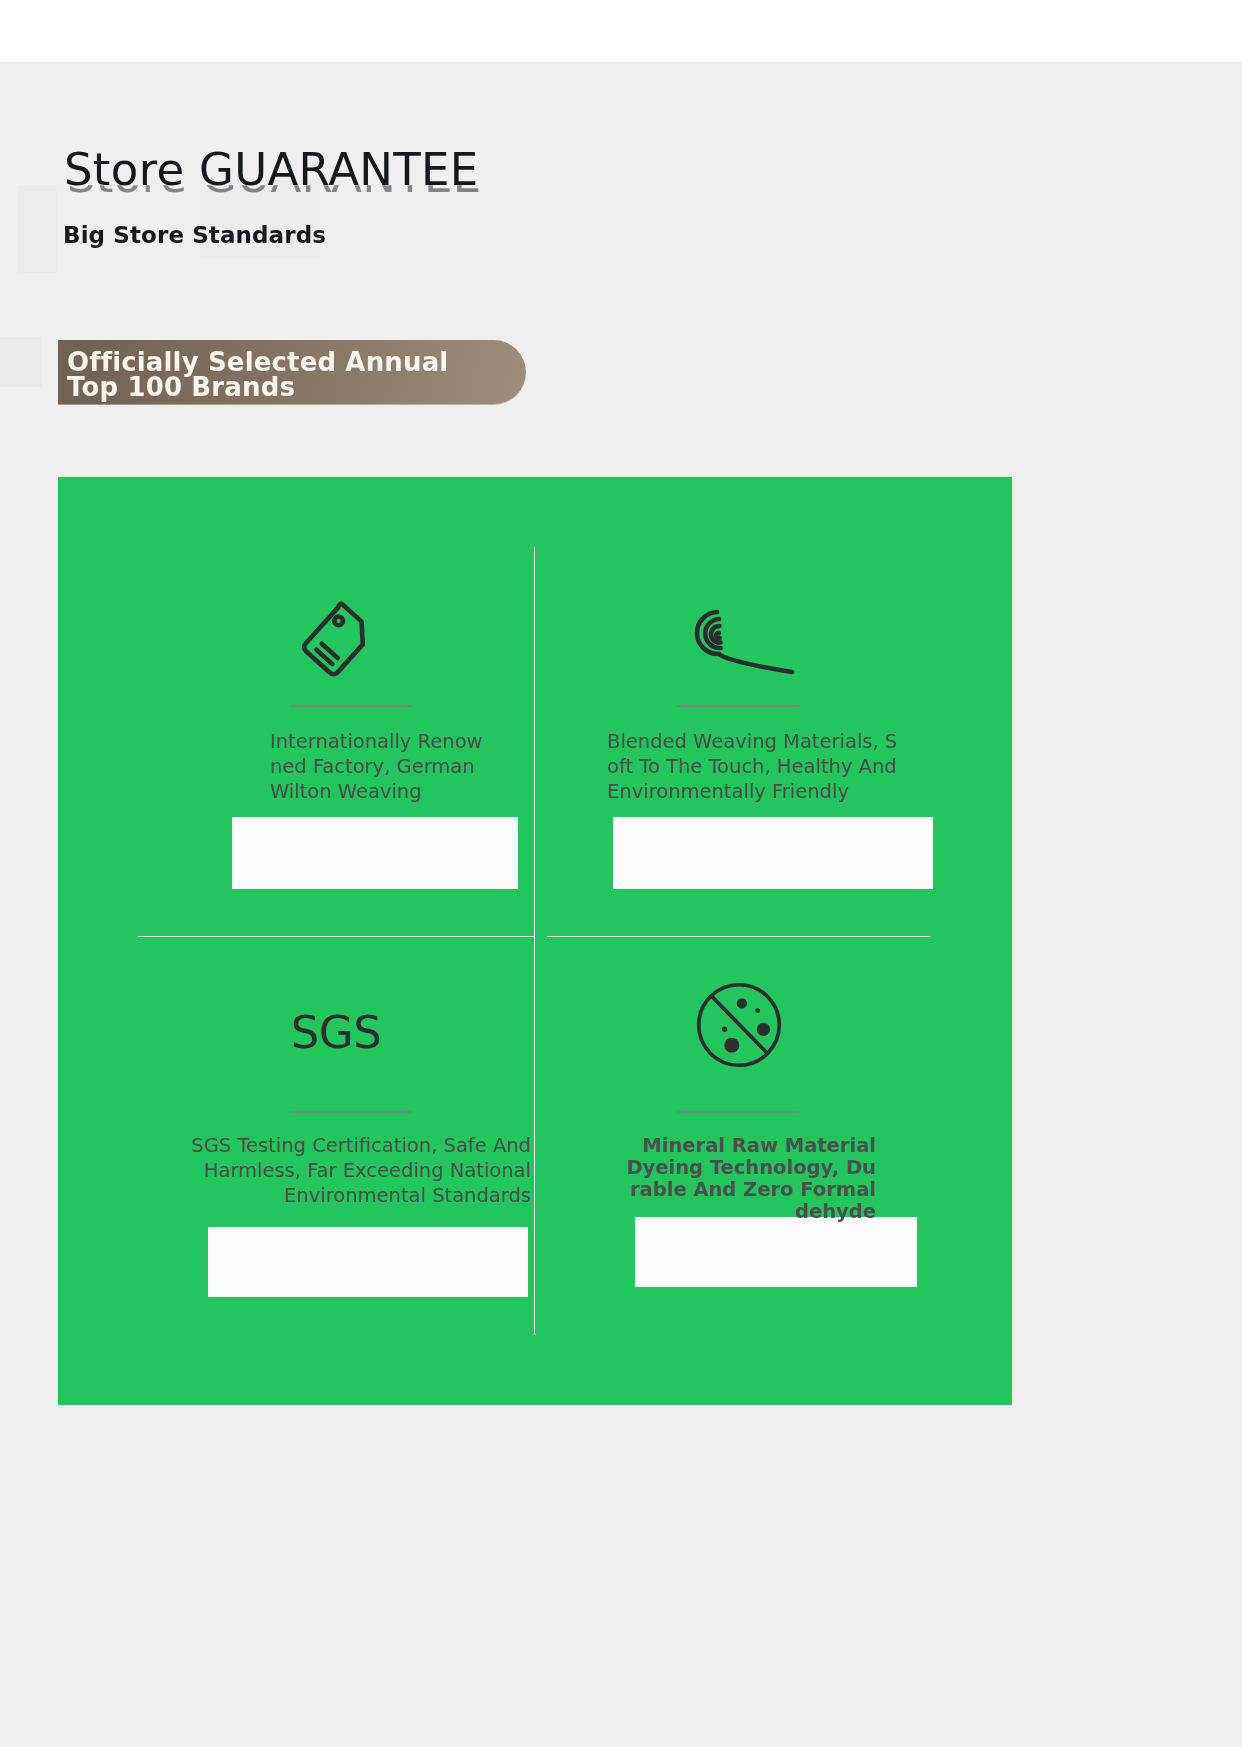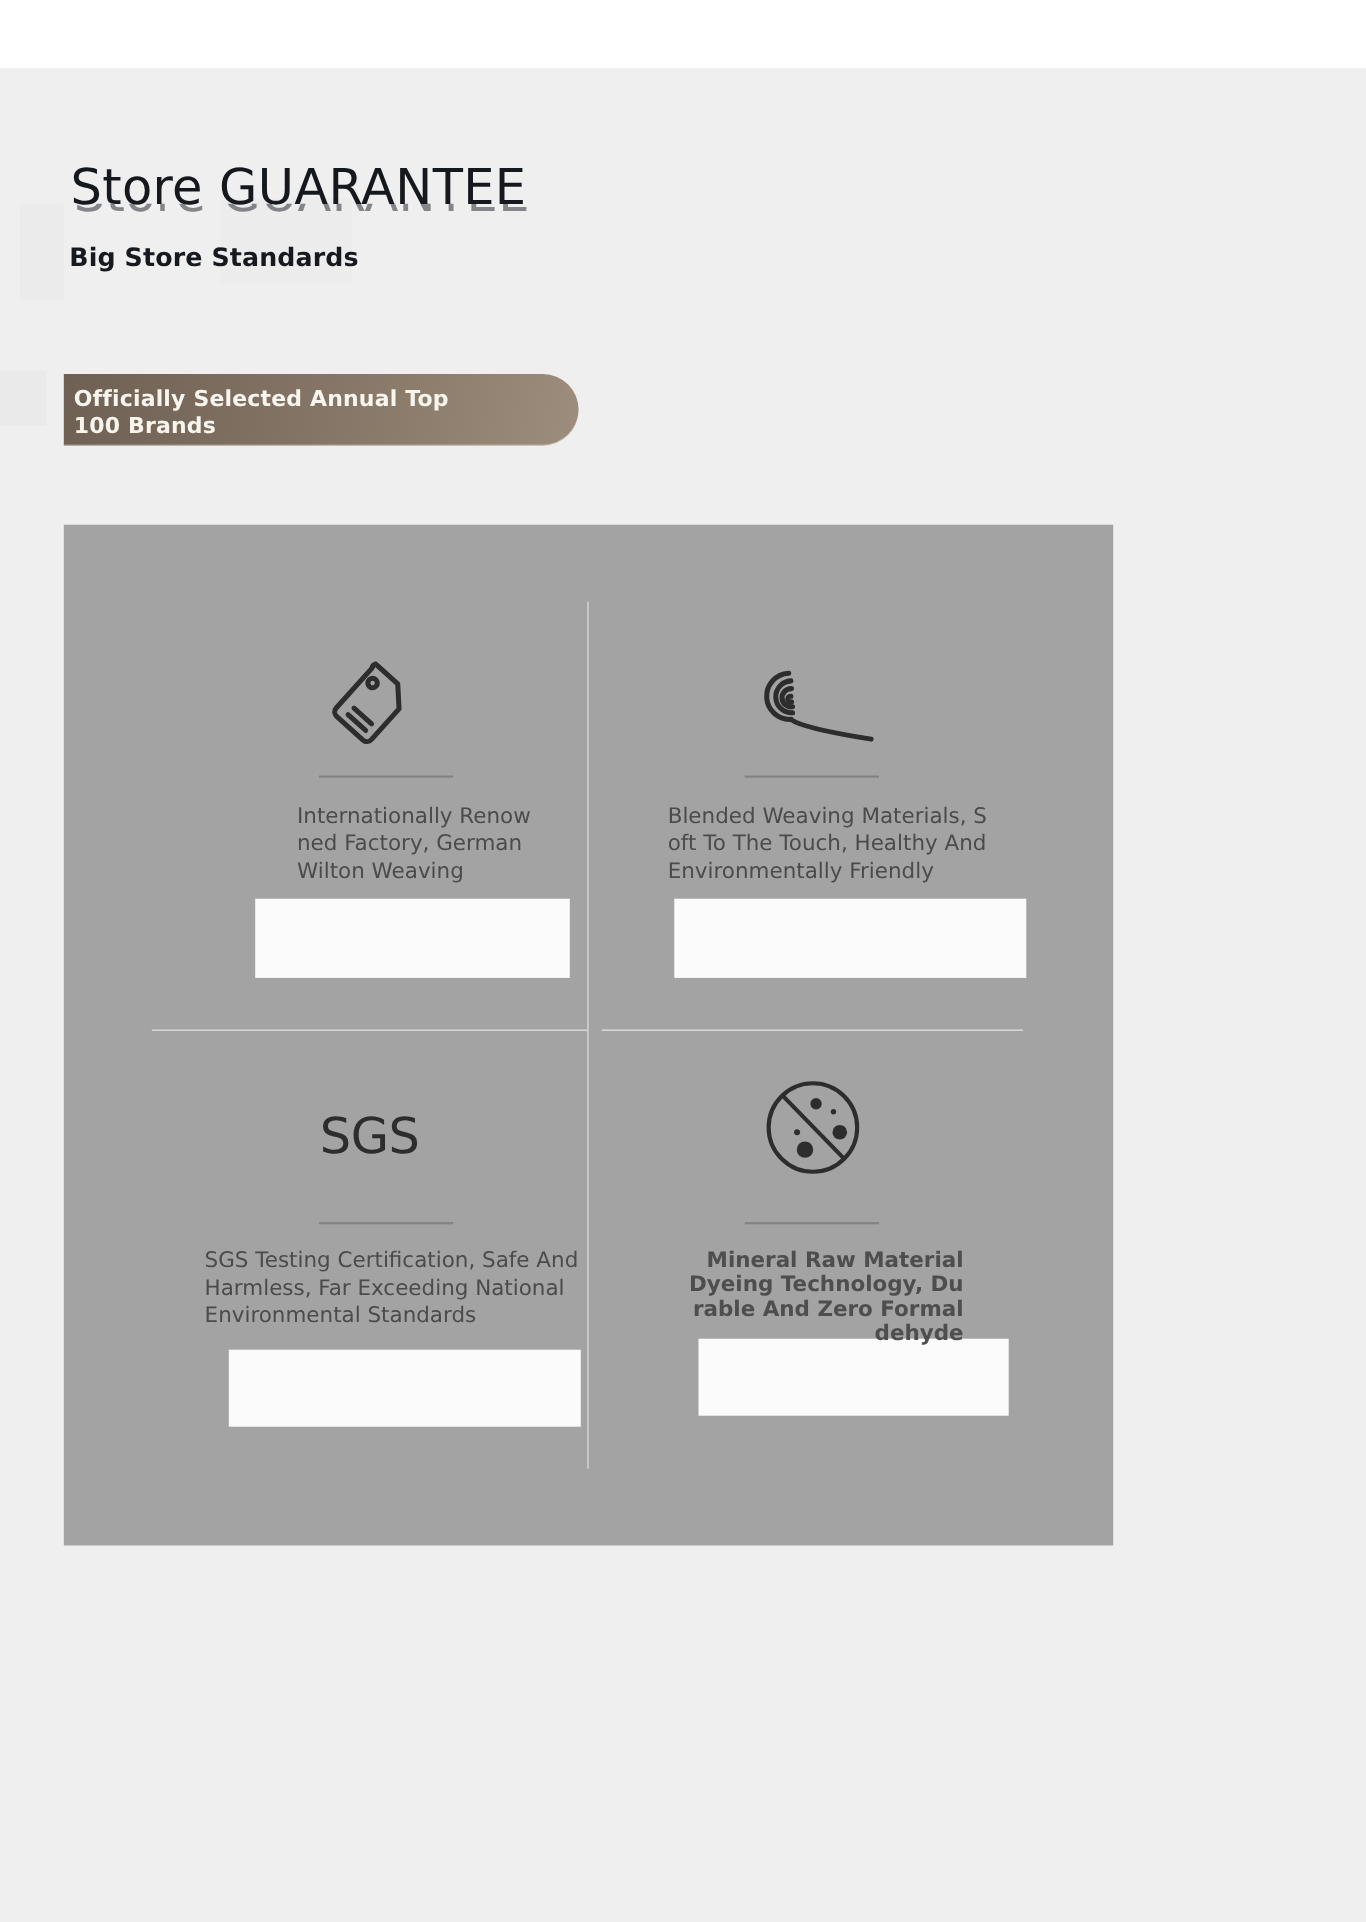--- a/index.html
+++ b/index.html
@@ -46,27 +46,27 @@
     letter-spacing:.1px;white-space:nowrap;
   }
   .badge{
     position:absolute;left:58px;top:278px;width:468px;height:65px;
     background:linear-gradient(100deg,#6e6053 0%,#7c6d5f 32%,#8c7c6c 66%,#9d8d7c 100%);
     border-radius:0 56px 56px 0;
     box-shadow:0 -1px 0 rgba(255,255,255,.35) inset;
   }
   .badge-text{
     position:absolute;left:9px;top:10px;width:390px;
-    font-size:20px;line-height:25px;font-weight:700;color:#f8f4ee;
+    font-size:26px;line-height:25px;font-weight:700;color:#f8f4ee;
     letter-spacing:.15px;
   }
   
   .card{
     position:absolute;left:58px;top:477px;width:954px;height:928px;
-    background:#a3a3a3;
+    background:#22c55e;
   }
   .grid{
     position:absolute;left:0;top:0;width:954px;height:928px;
   }
   .v-div{
     position:absolute;left:476px;top:70px;width:1px;height:788px;
     background:#e7e7e7;
   }
   .h-div-l{
     position:absolute;left:80px;top:459px;width:396px;height:1px;
@@ -108,21 +108,21 @@
   
   #cell2{left:489px;top:100px;width:383px;height:340px;}
   #cell2 .cell-icon{top:20px;height:90px;}
   #cell2 .rule{left:130px;top:128px;width:122px;}
   #cell2 .cell-text{left:60px;top:152px;width:292px;}
   #cell2 .cell-ghost{left:66px;top:240px;width:320px;height:72px;}
   
   #cell3{left:80px;top:480px;width:396px;height:360px;}
   #cell3 .cell-icon{top:30px;height:90px;}
   #cell3 .rule{left:152px;top:154px;width:122px;}
-  #cell3 .cell-text{left:48px;top:176px;width:345px;}
+  #cell3 .cell-text{left:48px;top:176px;width:345px;text-align:right;}
   #cell3 .cell-ghost{left:70px;top:270px;width:320px;height:70px;}
   
   #cell4{left:489px;top:480px;width:383px;height:360px;}
   #cell4 .cell-icon{top:18px;height:100px;}
   #cell4 .rule{left:130px;top:154px;width:122px;}
   #cell4 .cell-text{left:79px;top:178px;width:250px;}
   #cell4 .cell-ghost{left:88px;top:260px;width:282px;height:70px;}
 </style>
 </head>
 <body>

